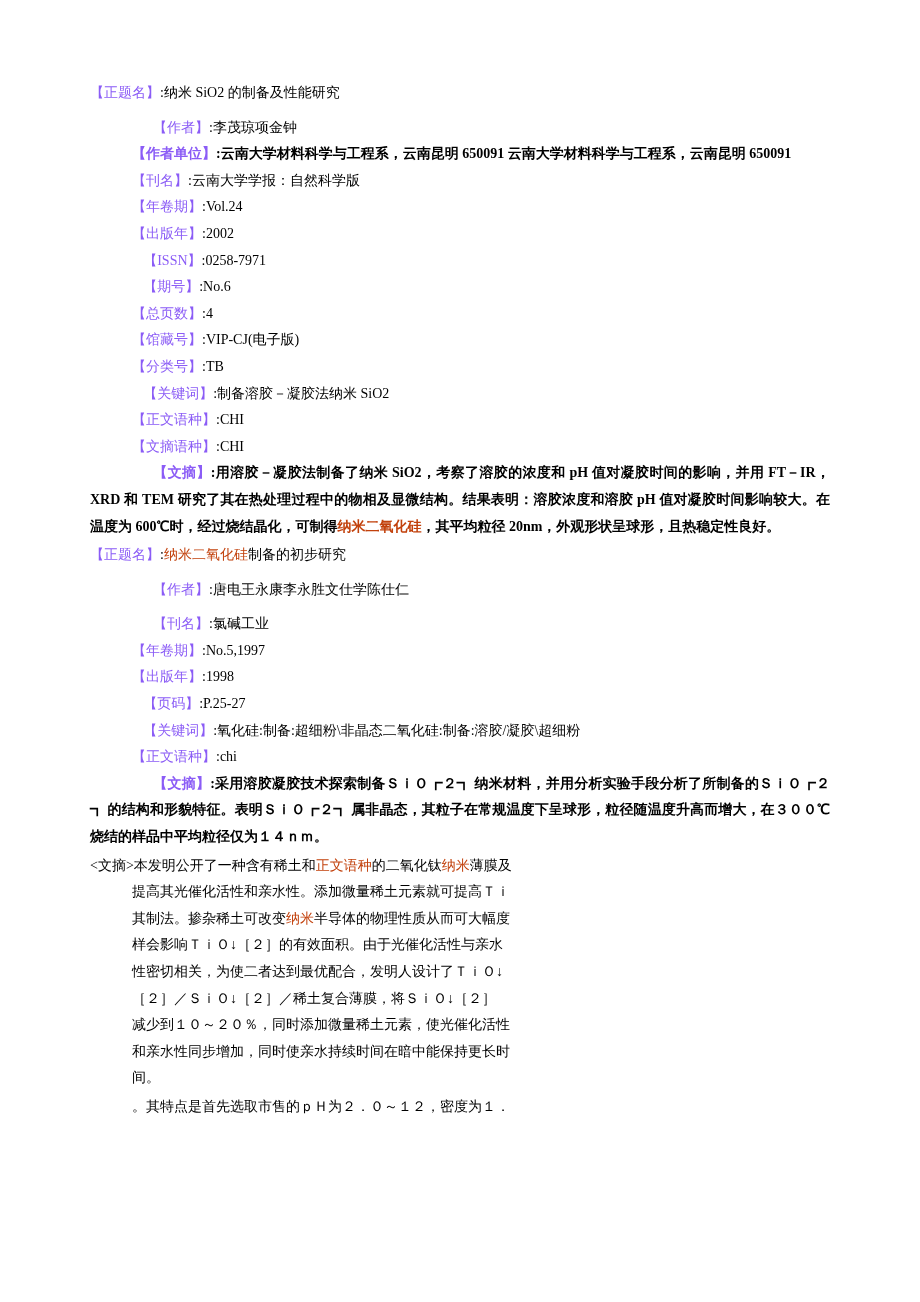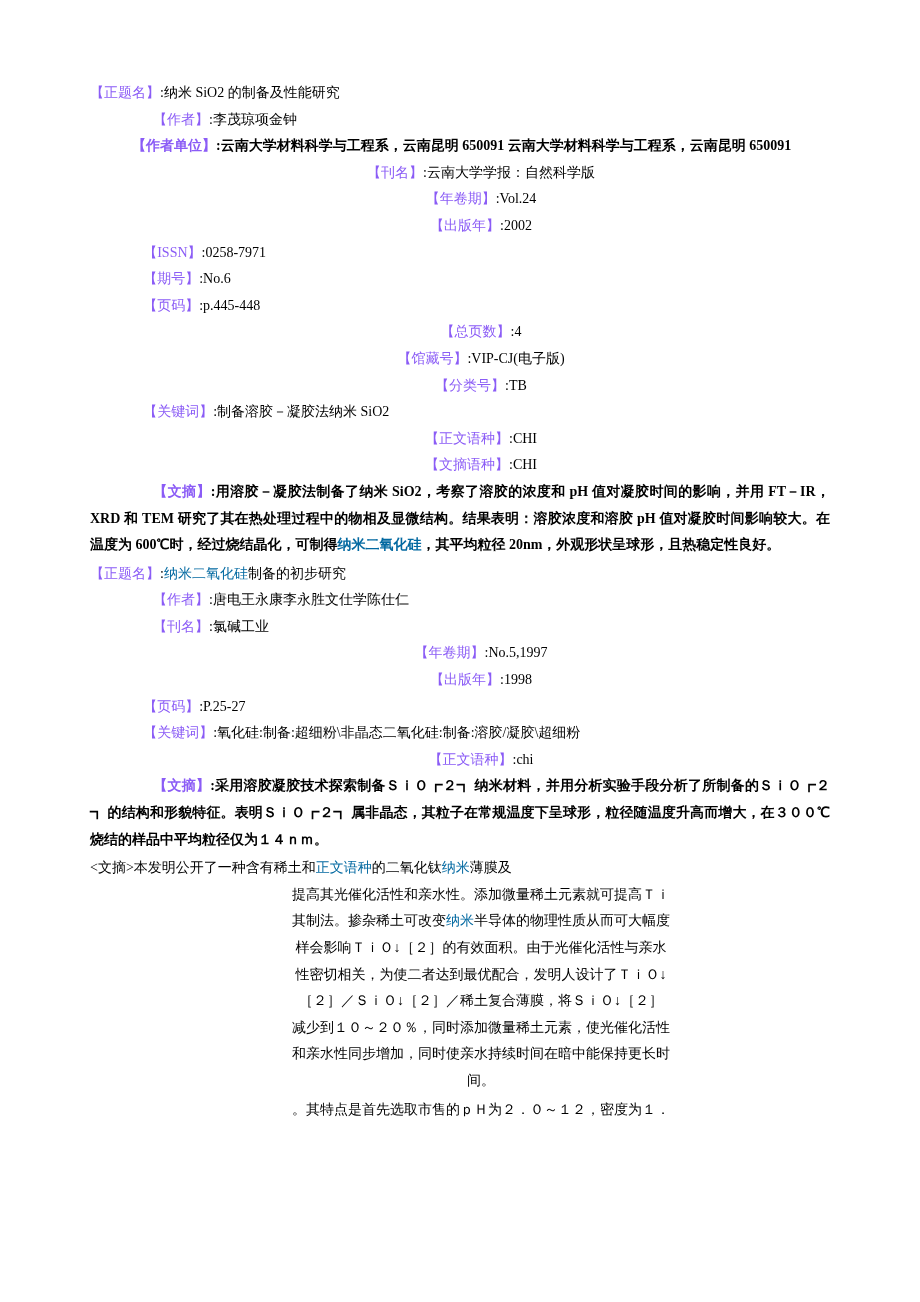--- a/index.html
+++ b/index.html
@@ -7,23 +7,23 @@
     font-size: 14px;
     line-height: 1.9;
     margin: 0;
     padding: 80px 90px 60px 90px;
     width: 920px;
     box-sizing: border-box;
     color: #000;
     background: #fff;
   }
   .blue { color: #8b5cf6; }
-  .red { color: #0369a1; }
-  .indent1 { padding-left: 4.5em; }
-  .indent2 { padding-left: 3em; text-align: center; }
+  .red { color: #c2410c; }
+  .indent1 { padding-left: 4.5em; margin-top: 8px; }
+  .indent2 { padding-left: 3em; }
   .record { margin-bottom: 2px; }
   .line { display: block; }
   .justified { text-align: justify; font-weight: bold; }
 </style>
 </head>
 <body>
 
 <div class="record">
   <span class="line"><span class="blue">【正题名】</span><span>:纳米 SiO2 的制备及性能研究</span></span>
 
@@ -34,21 +34,20 @@
   <span class="line indent2"><span class="blue">【刊名】</span><span>:云南大学学报：自然科学版</span></span>
 
   <span class="line indent2"><span class="blue">【年卷期】</span><span>:Vol.24</span></span>
 
   <span class="line indent2"><span class="blue">【出版年】</span><span>:2002</span></span>
 
   <span class="line" style="padding-left:3.8em"><span class="blue">【ISSN】</span><span>:0258-7971</span></span>
 
   <span class="line" style="padding-left:3.8em"><span class="blue">【期号】</span><span>:No.6</span></span>
 
-  <span class="line" style="padding-left:3.8em"><span class="blue">【页码】</span><span>:p.445-448</span></span>
 
   <span class="line indent2"><span class="blue">【总页数】</span><span>:4</span></span>
 
   <span class="line indent2"><span class="blue">【馆藏号】</span><span>:VIP-CJ(电子版)</span></span>
 
   <span class="line indent2"><span class="blue">【分类号】</span><span>:TB</span></span>
 
   <span class="line" style="padding-left:3.8em"><span class="blue">【关键词】</span><span>:制备溶胶－凝胶法纳米 SiO2</span></span>
 
   <span class="line indent2"><span class="blue">【正文语种】</span><span>:CHI</span></span>

